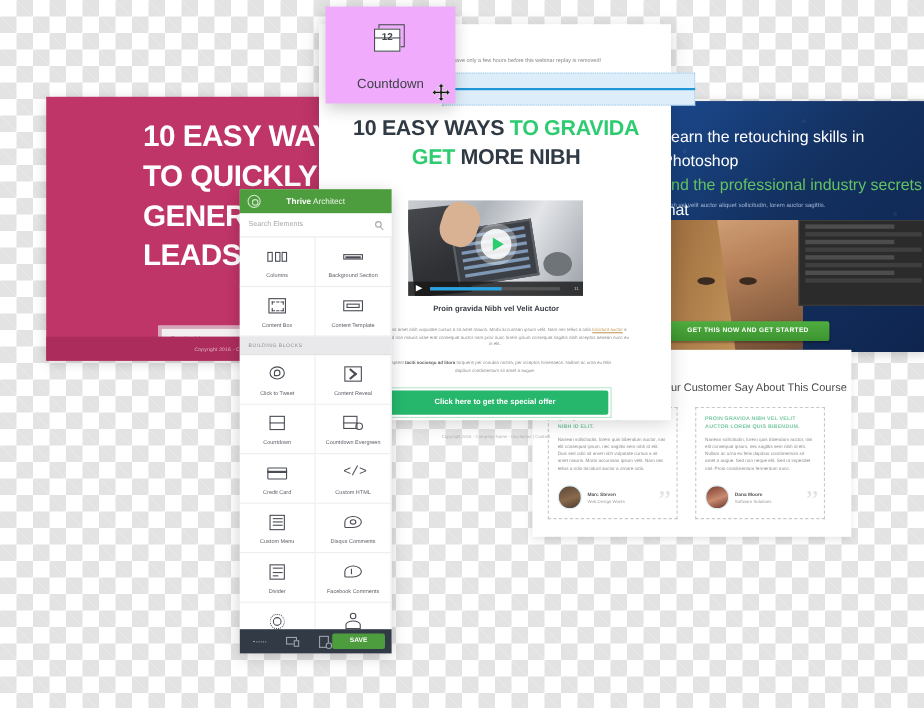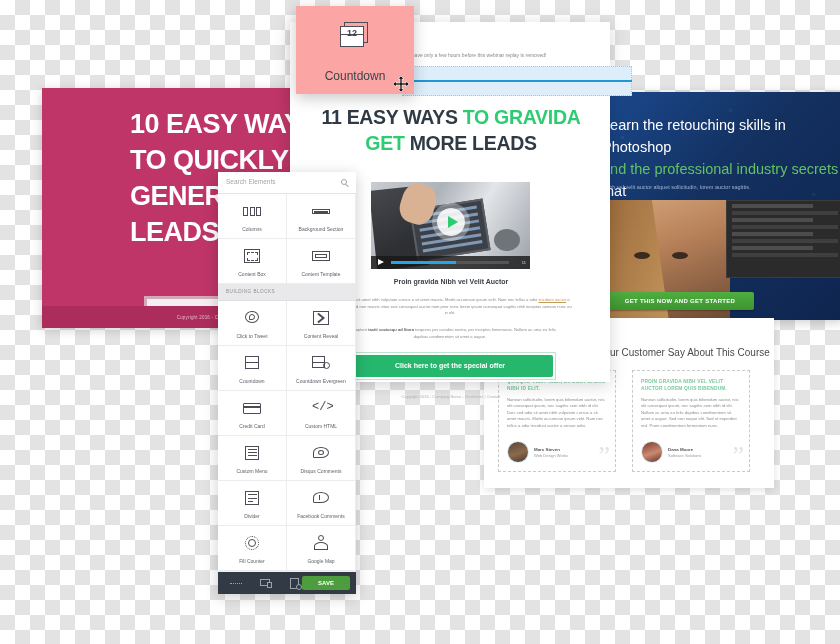--- a/index.html
+++ b/index.html
@@ -157,21 +157,21 @@
   .sb-item .lbl{position:absolute;left:0;right:0;bottom:6px;text-align:center;
     font-size:5px;color:#60636b;}
   .bx{position:absolute;border:1.2px solid #4a4d55;box-sizing:border-box;}
   #sb-foot{position:absolute;left:0;bottom:0;width:100%;height:22px;background:#323a46;}
   .ft-ic{position:absolute;top:6px;width:12px;height:10px;}
   #ft-save{position:absolute;right:6px;top:4px;width:48px;height:14px;background:#4d9d3e;
     border-radius:2px;}
   #ft-save span{display:block;color:#fff;font-size:6px;font-weight:bold;text-align:center;line-height:14px;}
 
   
-  #drag-card{left:296px;top:6px;width:118px;height:88px;background:#fca5a5;
+  #drag-card{left:296px;top:6px;width:118px;height:88px;background:#f0abfc;
     box-shadow:0 4px 14px rgba(0,0,0,.22);}
   #drag-card .ico{position:absolute;left:50%;top:16px;transform:translateX(-50%);
     width:30px;height:26px;}
   #drag-card .lbl{position:absolute;left:0;right:0;bottom:11px;text-align:center;
     font-size:12px;color:#3f434a;}
   #move-cursor{position:absolute;left:393px;top:76px;width:16px;height:16px;color:#222;}
 </style>
 </head>
 <body>
 
@@ -246,22 +246,22 @@
     <div class="tquote">”</div>
   </div>
 </div>
 
 <div class="layer" id="center-page">
   <div id="drop-text">You have only a few hours before this webinar replay is removed!</div>
   <div id="drop-zone"></div>
   <div id="drop-line"></div>
 
   <div id="center-h1">
-    <span>11 EASY WAYS </span><span class="g">TO GRAVIDA</span><br>
-    <span class="g">GET</span><span> MORE LEADS</span>
+    <span>10 EASY WAYS </span><span class="g">TO GRAVIDA</span><br>
+    <span class="g">GET</span><span> MORE NIBH</span>
   </div>
 
   <div id="video">
     <div class="img">
       <div class="arm"></div>
       <div class="tab">
           <i></i>
           <i></i>
           <i></i>
           <i></i>
@@ -295,20 +295,26 @@
   <div id="cta-wrap">
     <div id="cta">
       <span>Click here to get the special offer</span>
     </div>
   </div>
 
   <div id="center-foot">Copyright 2016 - Company Name - Disclaimer  |  Contact</div>
 </div>
 
 <div class="layer" id="sidebar">
+  <div id="sb-head">
+    <div class="gear"></div>
+    <div id="sb-title">
+      <b>Thrive</b><span> Architect</span>
+    </div>
+  </div>
 
   <div id="sb-search">
     <span>Search Elements</span>
     <div class="mag"></div>
   </div>
 
   <div class="sb-grid">
     <div class="sb-item">
       <div class="ico">
         <div class="bx" style="left:0;top:4px;width:5px;height:9px;"></div>

